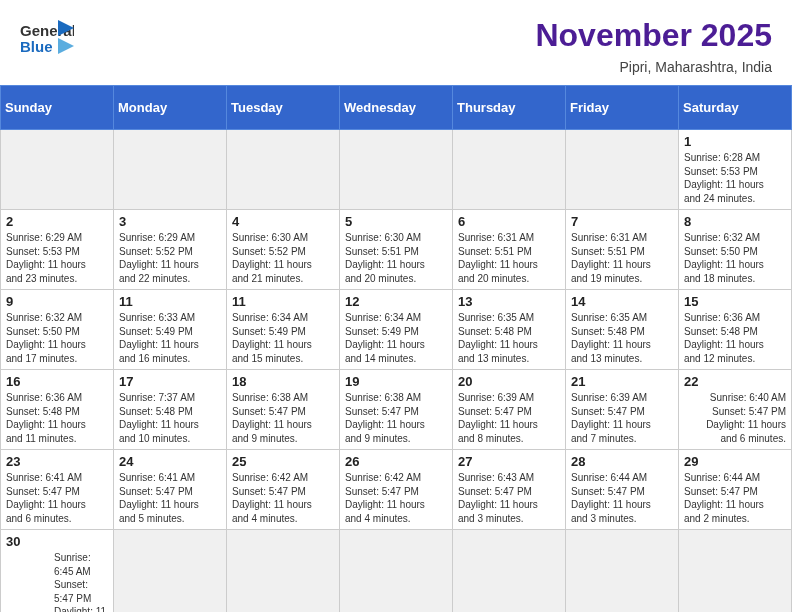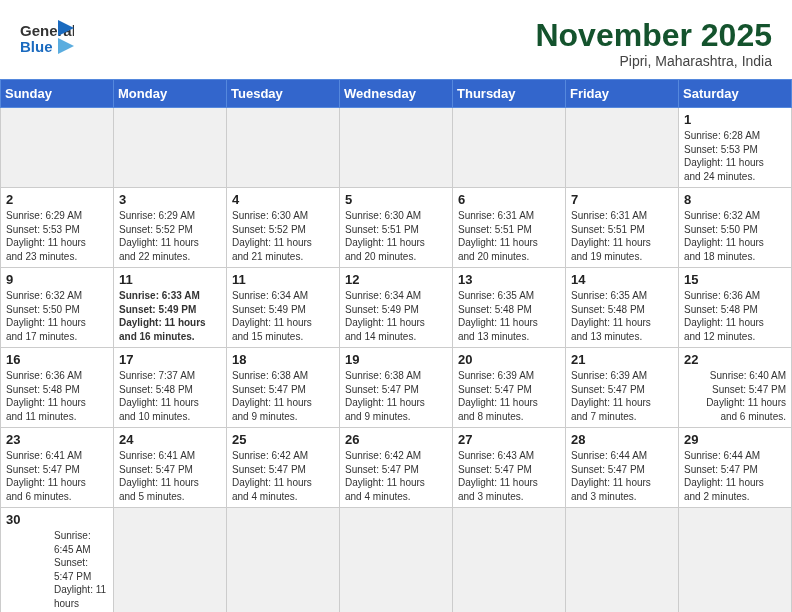--- a/index.html
+++ b/index.html
@@ -14,38 +14,39 @@
       align-items: flex-start;
       justify-content: space-between;
       padding: 18px 20px 10px 20px;
     }
     .title-block {
       text-align: right;
     }
     .month-title {
       font-size: 32px;
       font-weight: bold;
-      color: #14532d;
+      color: #4c1d95;
       line-height: 1.1;
     }
     .subtitle {
       font-size: 14px;
       color: #444;
+      margin-top: 6px;
     }
     .calendar {
       width: 100%;
       border-collapse: collapse;
       margin: 0;
     }
     .calendar th {
       background: #3366cc;
       color: #fff;
       font-size: 13px;
       font-weight: bold;
-      padding: 6px 4px;
+      padding: 14px 4px;
       text-align: left;
       border: 1px solid #5588dd;
     }
     .calendar td {
       border: 1px solid #ccc;
       vertical-align: top;
       padding: 4px 5px;
       font-size: 10.5px;
       color: #222;
       width: calc(100% / 7);
@@ -178,21 +179,21 @@
       <tr>
         <td>
           <span class="day-num">9</span>
           <div class="day-info" style="white-space: pre-line;">Sunrise: 6:32 AM
 Sunset: 5:50 PM
 Daylight: 11 hours
 and 17 minutes.</div>
         </td>
         <td>
           <span class="day-num">11</span>
-          <div class="day-info" style="white-space: pre-line; font-weight: bold;">Sunrise: 6:33 AM
+          <div class="day-info" style="white-space: pre-line;">Sunrise: 6:33 AM
 Sunset: 5:49 PM
 Daylight: 11 hours
 and 16 minutes.</div>
         </td>
         <td>
           <span class="day-num">11</span>
           <div class="day-info" style="white-space: pre-line;">Sunrise: 6:34 AM
 Sunset: 5:49 PM
 Daylight: 11 hours
 and 15 minutes.</div>

